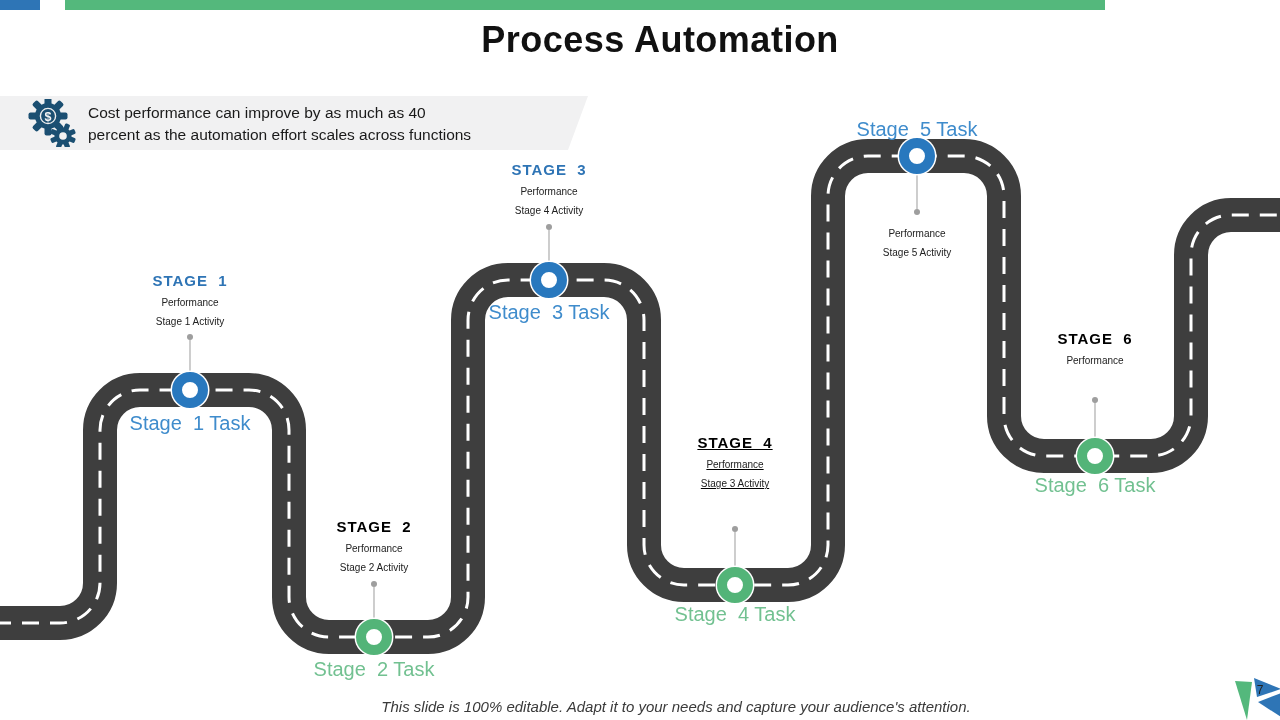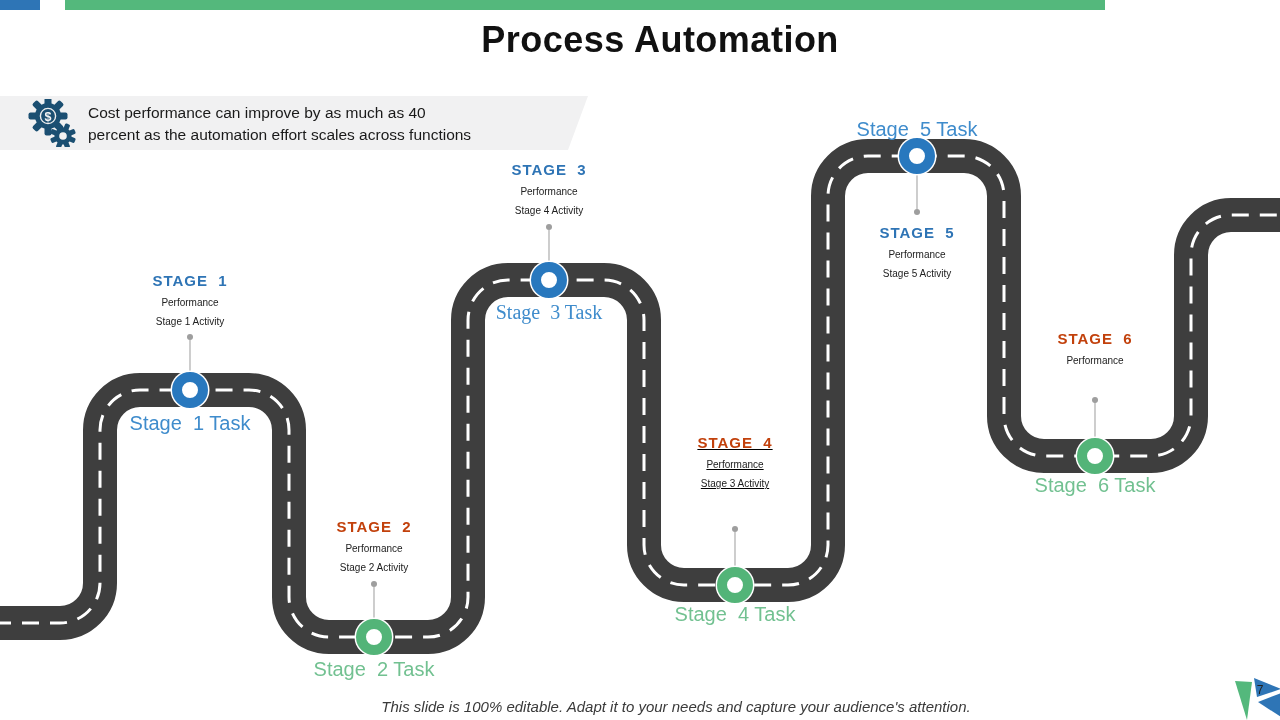--- a/index.html
+++ b/index.html
@@ -27,26 +27,26 @@
   }
   
   .canvas{position:absolute;left:0;top:0;width:1280px;height:720px;z-index:1;}
   
   .stage-info{position:absolute;width:220px;text-align:center;z-index:2;}
   .stage-title{font-size:15px;font-weight:bold;letter-spacing:1px;white-space:pre;margin-bottom:4px;}
   .stage-activity{font-size:10px;line-height:19px;color:#212121;}
   .stage-task{position:absolute;width:220px;text-align:center;font-size:20px;white-space:pre;z-index:2;}
   .blue .stage-title{color:#2E74B5;}
   .blue.stage-task{color:#3F8CCC;}
-  .green .stage-title{color:#c2410c;}
+  .green .stage-title{color:#000000;}
   .green.stage-task{color:#72C191;}
   
   .s1-info{left:80px;top:272px;}   .s1-task{left:80px;top:412px;}
   .s2-info{left:264px;top:518px;}  .s2-task{left:264px;top:658px;}
-  .s3-info{left:439px;top:161px;}  .s3-task{left:439px;top:301px;font-family:Liberation Serif, serif;}
+  .s3-info{left:439px;top:161px;}  .s3-task{left:439px;top:301px;}
   .s4-info{left:625px;top:434px;text-decoration:underline;}  .s4-task{left:625px;top:603px;}
   .s5-info{left:807px;top:224px;}  .s5-task{left:807px;top:118px;}
   .s6-info{left:985px;top:330px;}  .s6-task{left:985px;top:474px;}
   
   .footer{
     position:absolute;left:0;top:698px;width:1280px;text-align:center;
     font-size:15px;font-style:italic;color:#3a3a3a;z-index:2;padding-left:36px;
   }
   .page-num{
     position:absolute;left:1252px;top:683px;width:16px;text-align:center;
@@ -190,21 +190,20 @@
   <div class="stage-info green s4-info">
     <div class="stage-title">STAGE  4</div>
     <div class="stage-activity">
       <div>Performance</div>
       <div>Stage 3 Activity</div>
     </div>
   </div>
   <div class="stage-task green s4-task">Stage  4 Task</div>
 
   <div class="stage-info blue s5-info">
-    <div class="stage-title">STAGE  5</div>
     <div class="stage-activity">
       <div>Performance</div>
       <div>Stage 5 Activity</div>
     </div>
   </div>
   <div class="stage-task blue s5-task">Stage  5 Task</div>
 
   <div class="stage-info green s6-info">
     <div class="stage-title">STAGE  6</div>
     <div class="stage-activity">

